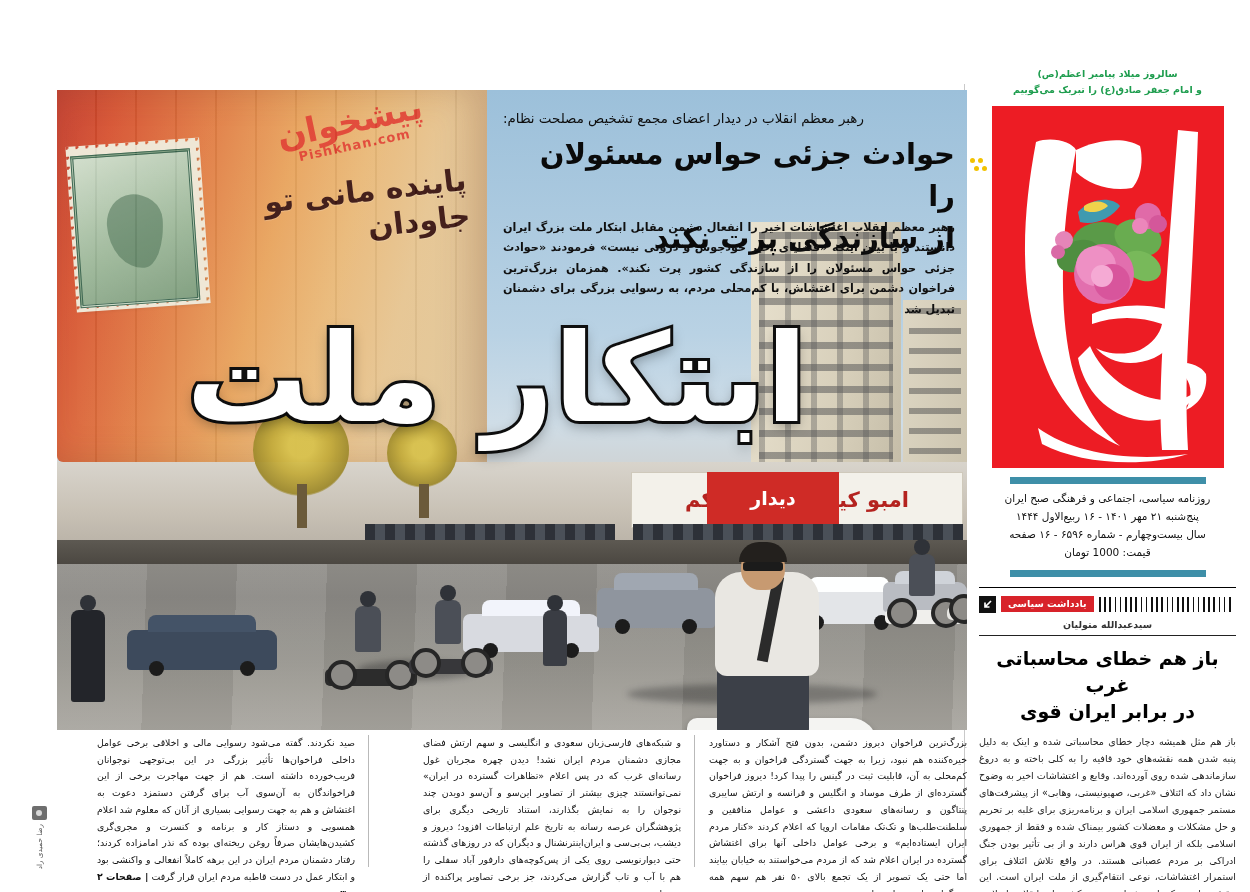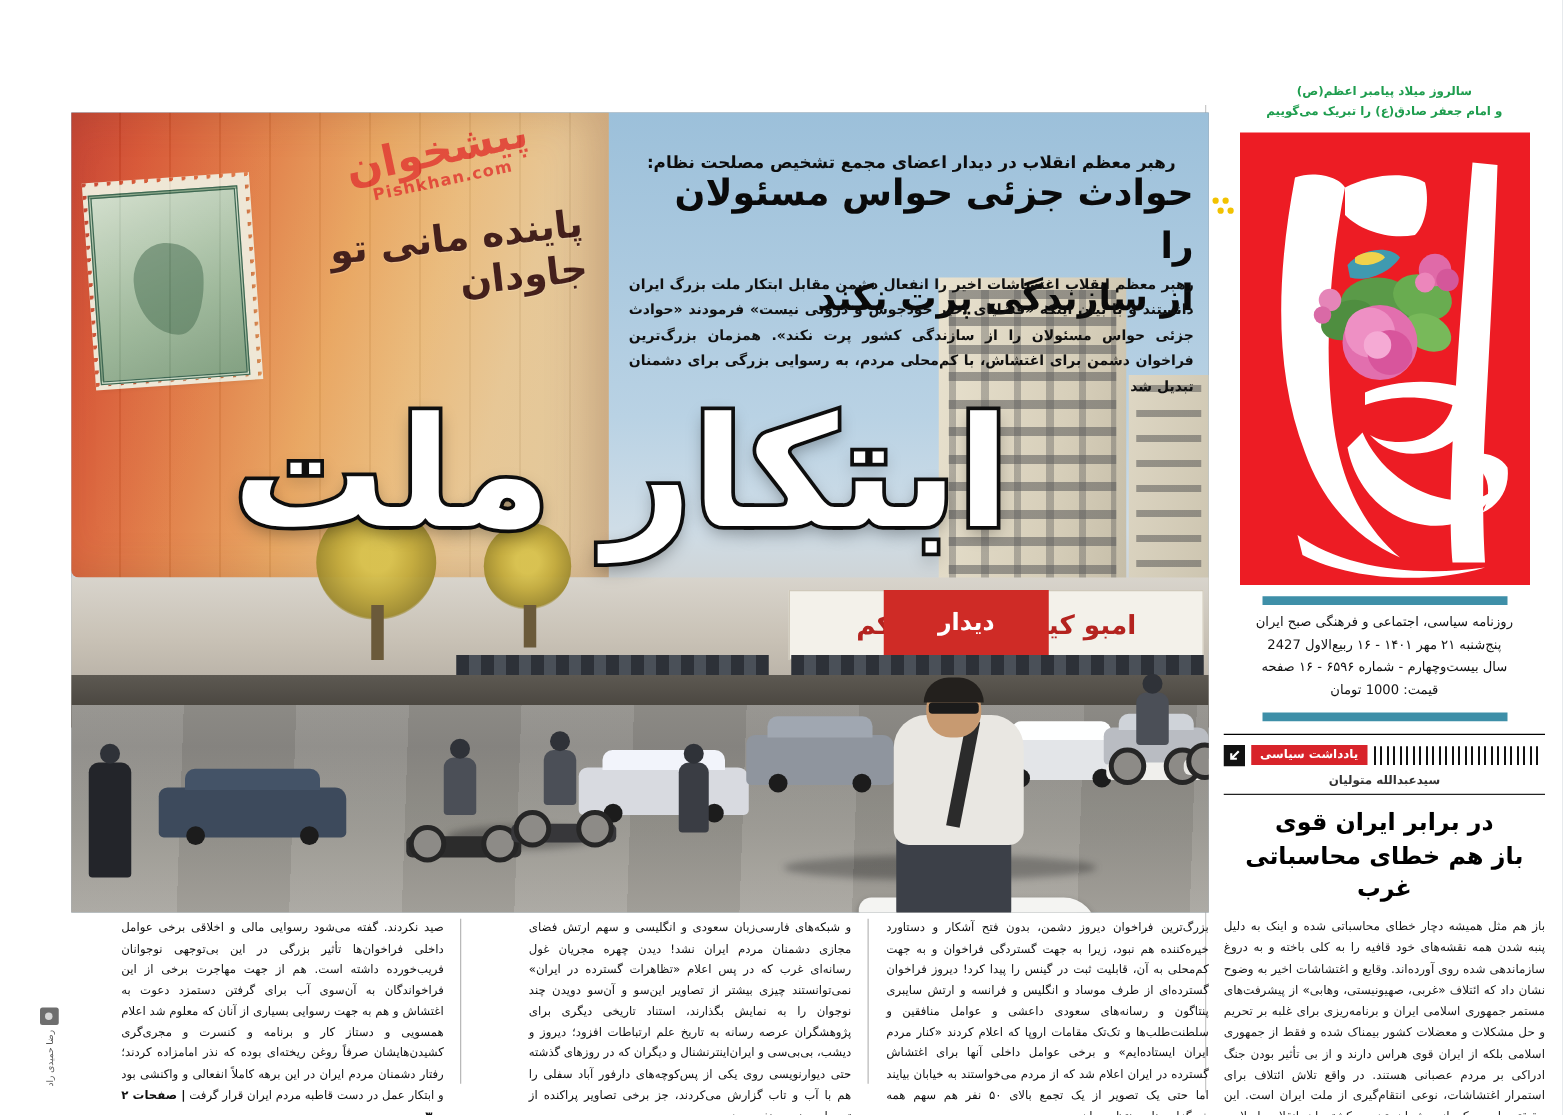--- a/index.html
+++ b/index.html
@@ -451,25 +451,25 @@
   }
   .hr-strap{
     position:absolute;left:96px;top:34px;width:11px;height:86px;
     background:#2b2b2b;transform:rotate(11deg);
   }
 
   
   .kicker{
     position:absolute;
     right:12px;
-    top:32px;
+    top:20px;
     width:452px;
-    text-align:center;
+    text-align:left;
     font-size:13.4px;
-    font-weight:bold;
+    font-weight:normal;
     color:#0d0d0d;
     line-height:1.4;
     letter-spacing:-0.3px;
   }
   .main-head{
     position:absolute;
     right:12px;
     top:44px;
     width:452px;
     text-align:right;
@@ -749,43 +749,43 @@
           <path d="M176 258 C192 254 208 258 214 268 C216 284 208 298 194 304 C200 292 200 280 194 272 C188 264 180 260 176 258 Z" fill="#ffffff"></path>
 
           <path d="M46 322 C82 348 140 356 196 348 C150 362 88 358 50 338 Z" fill="#ffffff"></path>
         </svg>
       </div>
     </div>
 
     <div class="pub-rule"></div>
     <div class="pub-info">
       <div>روزنامه سیاسی، اجتماعی و فرهنگی صبح ایران</div>
-      <div>پنج‌شنبه ۲۱ مهر ۱۴۰۱ - ۱۶ ربیع‌الاول 2427</div>
+      <div>پنج‌شنبه ۲۱ مهر ۱۴۰۱ - ۱۶ ربیع‌الاول ۱۴۴۴</div>
       <div>سال بیست‌وچهارم - شماره ۶۵۹۶ - ۱۶ صفحه</div>
       <div>قیمت: 1000 تومان</div>
     </div>
     <div class="pub-rule bottom"></div>
 
     <div class="note-block">
       <div class="note-topline">
         <div class="note-square">
           <svg viewBox="0 0 13 13" xmlns="http://www.w3.org/2000/svg">
             <path d="M10 3 L4 9 M4 4.5 L4 9 L8.5 9" stroke="#ffffff" stroke-width="1.7" fill="none"></path>
           </svg>
         </div>
         <div class="note-badge">یادداشت سیاسی</div>
         <div class="note-bars"></div>
       </div>
 
       <div class="note-author">سیدعبدالله متولیان</div>
       <div class="note-sep"></div>
 
       <div class="note-title">
+        <div>باز هم خطای محاسباتی غرب</div>
         <div>در برابر ایران قوی</div>
-        <div>باز هم خطای محاسباتی غرب</div>
       </div>
 
       <div class="note-body">
         <span>باز هم مثل همیشه دچار خطای محاسباتی شده و اینک به دلیل پنبه شدن همه نقشه‌های خود قافیه را به کلی باخته و به دروغ سازماندهی شده روی آورده‌اند. وقایع و اغتشاشات اخیر به وضوح نشان داد که ائتلاف «غربی، صهیونیستی، وهابی» از پیشرفت‌های مستمر جمهوری اسلامی ایران و برنامه‌ریزی برای غلبه بر تحریم و حل مشکلات و معضلات کشور بیمناک شده و فقط از جمهوری اسلامی بلکه از ایران قوی هراس دارند و از بی تأثیر بودن جنگ ادراکی بر مردم عصبانی هستند. در واقع تلاش ائتلاف برای استمرار اغتشاشات، نوعی انتقام‌گیری از ملت ایران است. این حقیقتی است که از چشمان تیزبین کشتی‌بان انقلاب اسلامی پنهان نمانده و معظم‌له طی دهه‌های اخیر از جمله بهمن ماه سال ۱۳۹۵ از برنامه‌ریزی دشمن برای «ایجاد تفرقه قومی و ترویج جدایی‌طلبی در بین اقوام»، «تهاجم فرهنگی و هجمه به باورها و اعتقادات مردم»، «برنامه‌ریزی برای براندازی نظام اسلامی» و «نفوذ برای تغییر محاسبات مسئولان و باورهای مردم» پرده برداشتند</span>
         
       </div>
     </div>
 
   </div>
 

